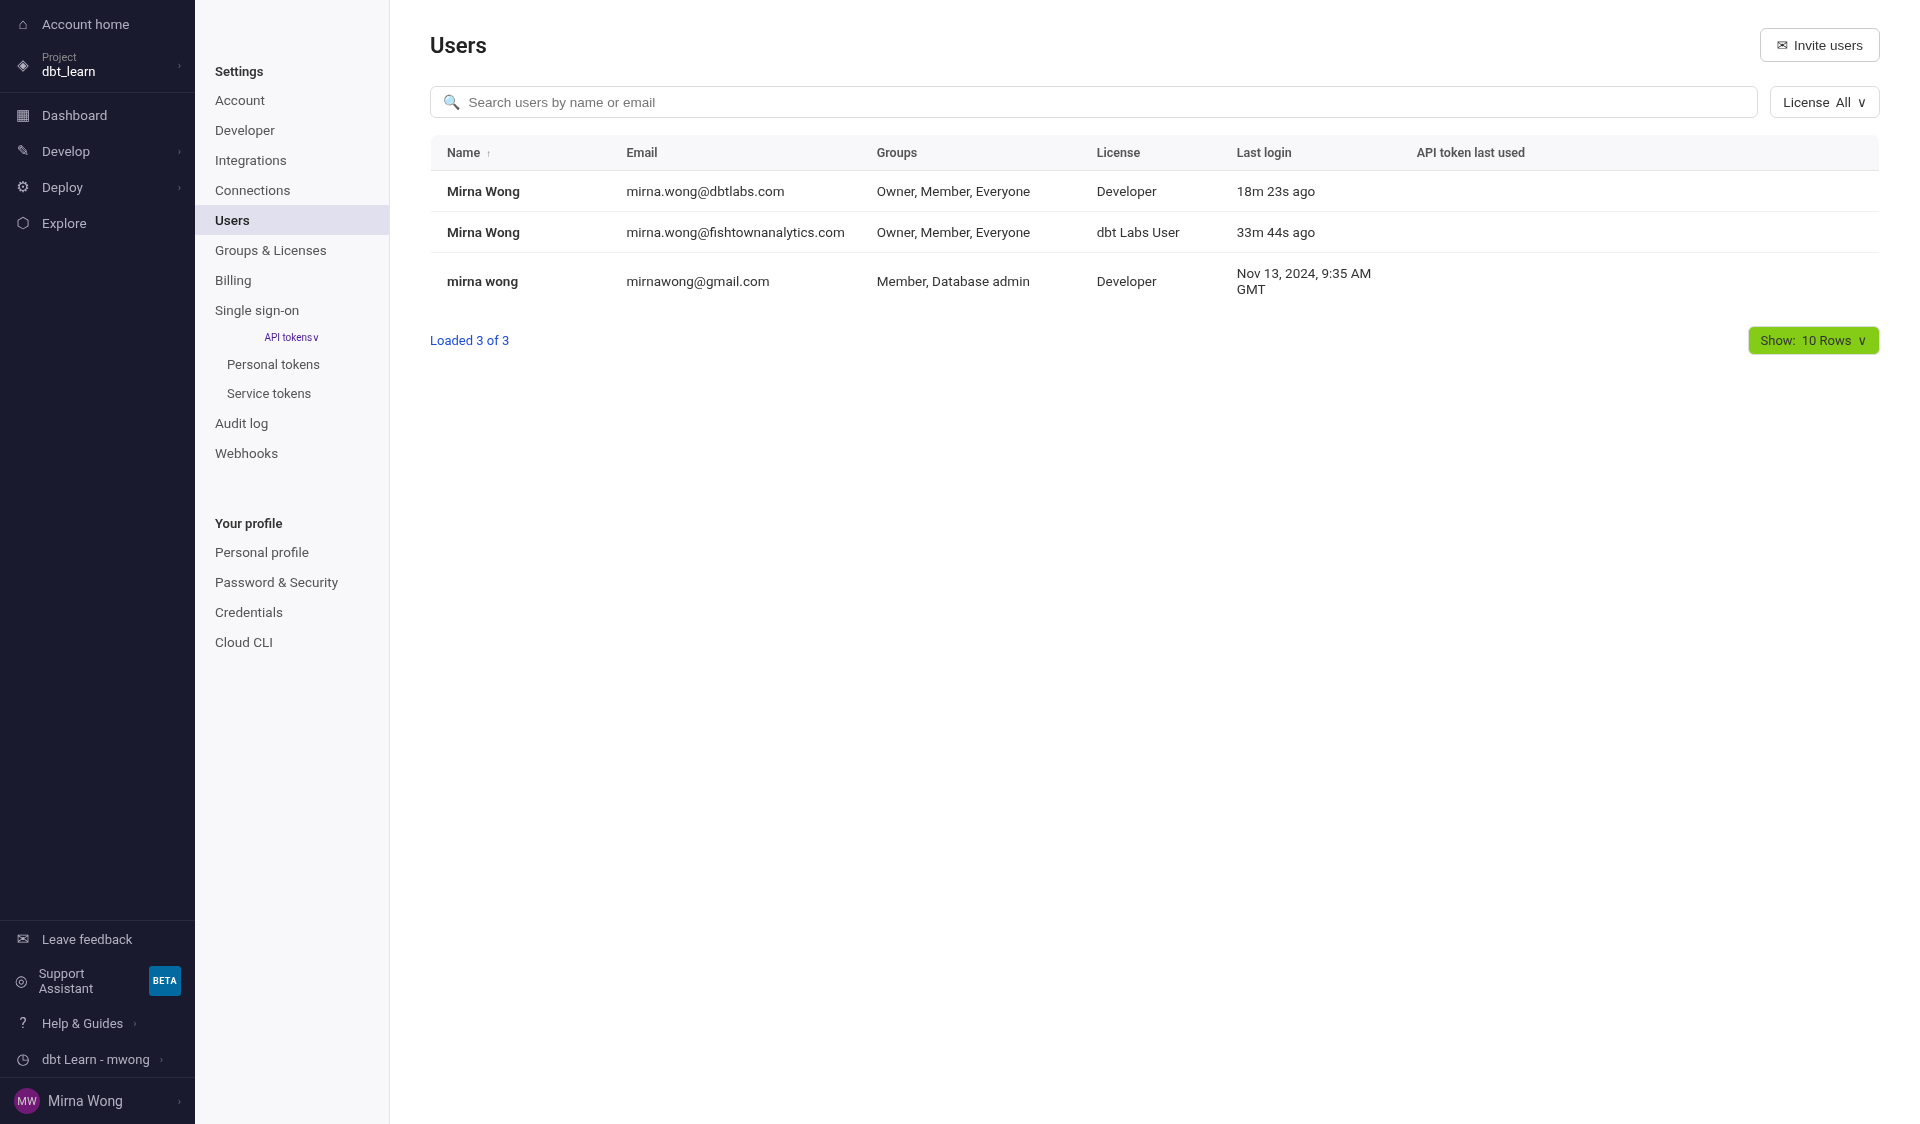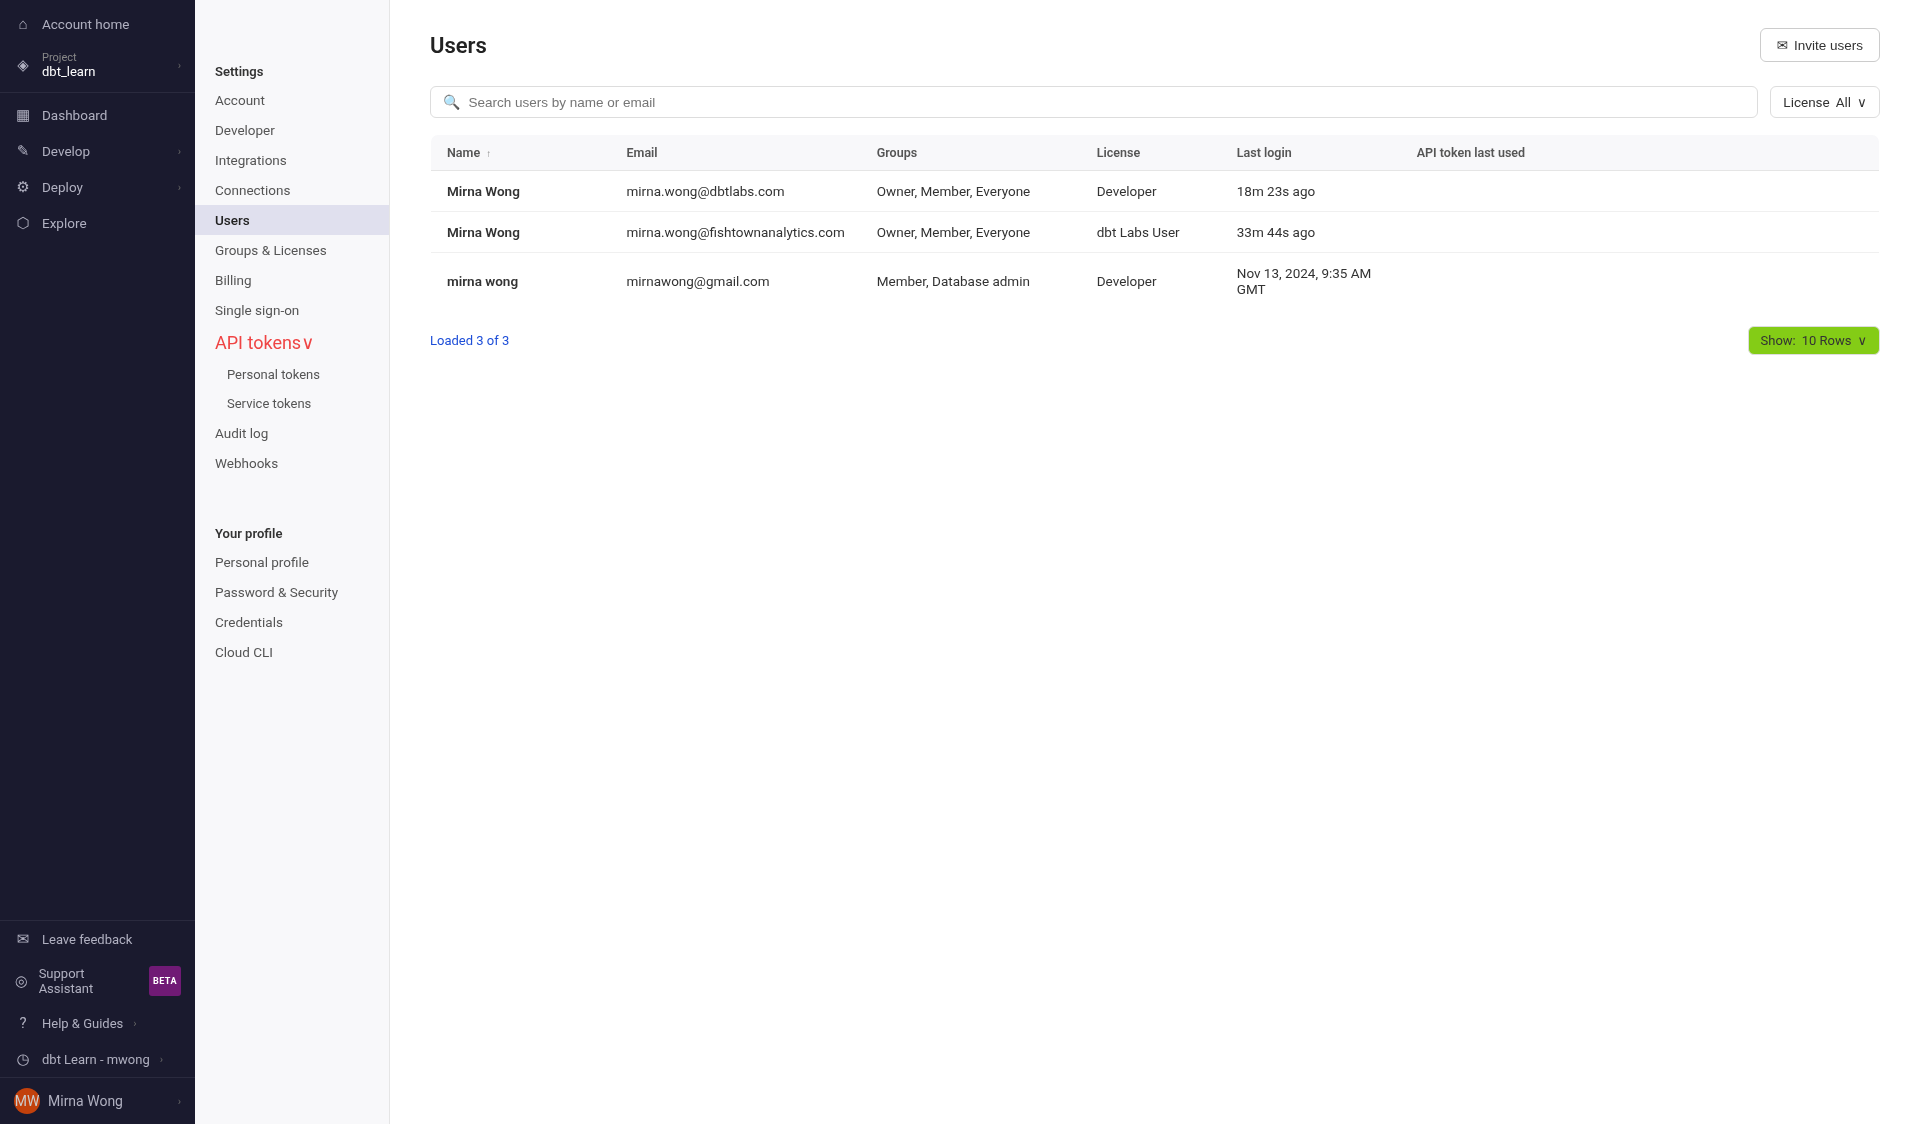--- a/index.html
+++ b/index.html
@@ -82,47 +82,47 @@
     .nav-bottom-item {
       display: flex;
       align-items: center;
       gap: 10px;
       padding: 9px 14px;
       color: #b0b0c0;
       cursor: pointer;
       font-size: 13px;
     }
     .beta-badge {
-      background: #701a75;
+      background: #0369a1;
       color: white;
       font-size: 9px;
       font-weight: 700;
       padding: 10px 4px;
       border-radius: 3px;
       margin-left: 16px;
       letter-spacing: 0.5px;
     }
     .nav-user {
       display: flex;
       align-items: center;
       gap: 8px;
       padding: 10px 14px;
       color: #b0b0c0;
       cursor: pointer;
       border-top: 1px solid #2a2a3e;
     }
     .user-avatar {
       width: 26px;
       height: 26px;
-      background: #c2410c;
+      background: #701a75;
       border-radius: 50%;
       display: flex;
       align-items: center;
       justify-content: center;
-      font-size: 14px;
+      font-size: 11px;
       color: #ccc;
     }
 
     
     .middle-sidebar {
       width: 195px;
       background: #f8f8fa;
       border-right: 1px solid #e5e5e5;
       flex-shrink: 0;
       overflow-y: auto;
@@ -151,25 +151,25 @@
       cursor: pointer;
       font-size: 13px;
       text-decoration: none;
     }
     .sidebar-section {
       margin-top: 20px;
     }
     .api-tokens-toggle {
       display: flex;
       align-items: center;
-      justify-content: flex-start;
+      justify-content: center;
       padding: 7px 20px;
-      color: #ef4444;
-      cursor: pointer;
-      font-size: 18px;
+      color: #4c1d95;
+      cursor: pointer;
+      font-size: 10px;
     }
 
     
     .main-content {
       flex: 1;
       overflow-y: auto;
       padding: 28px 40px;
       background: #fff;
     }
     .page-header {

